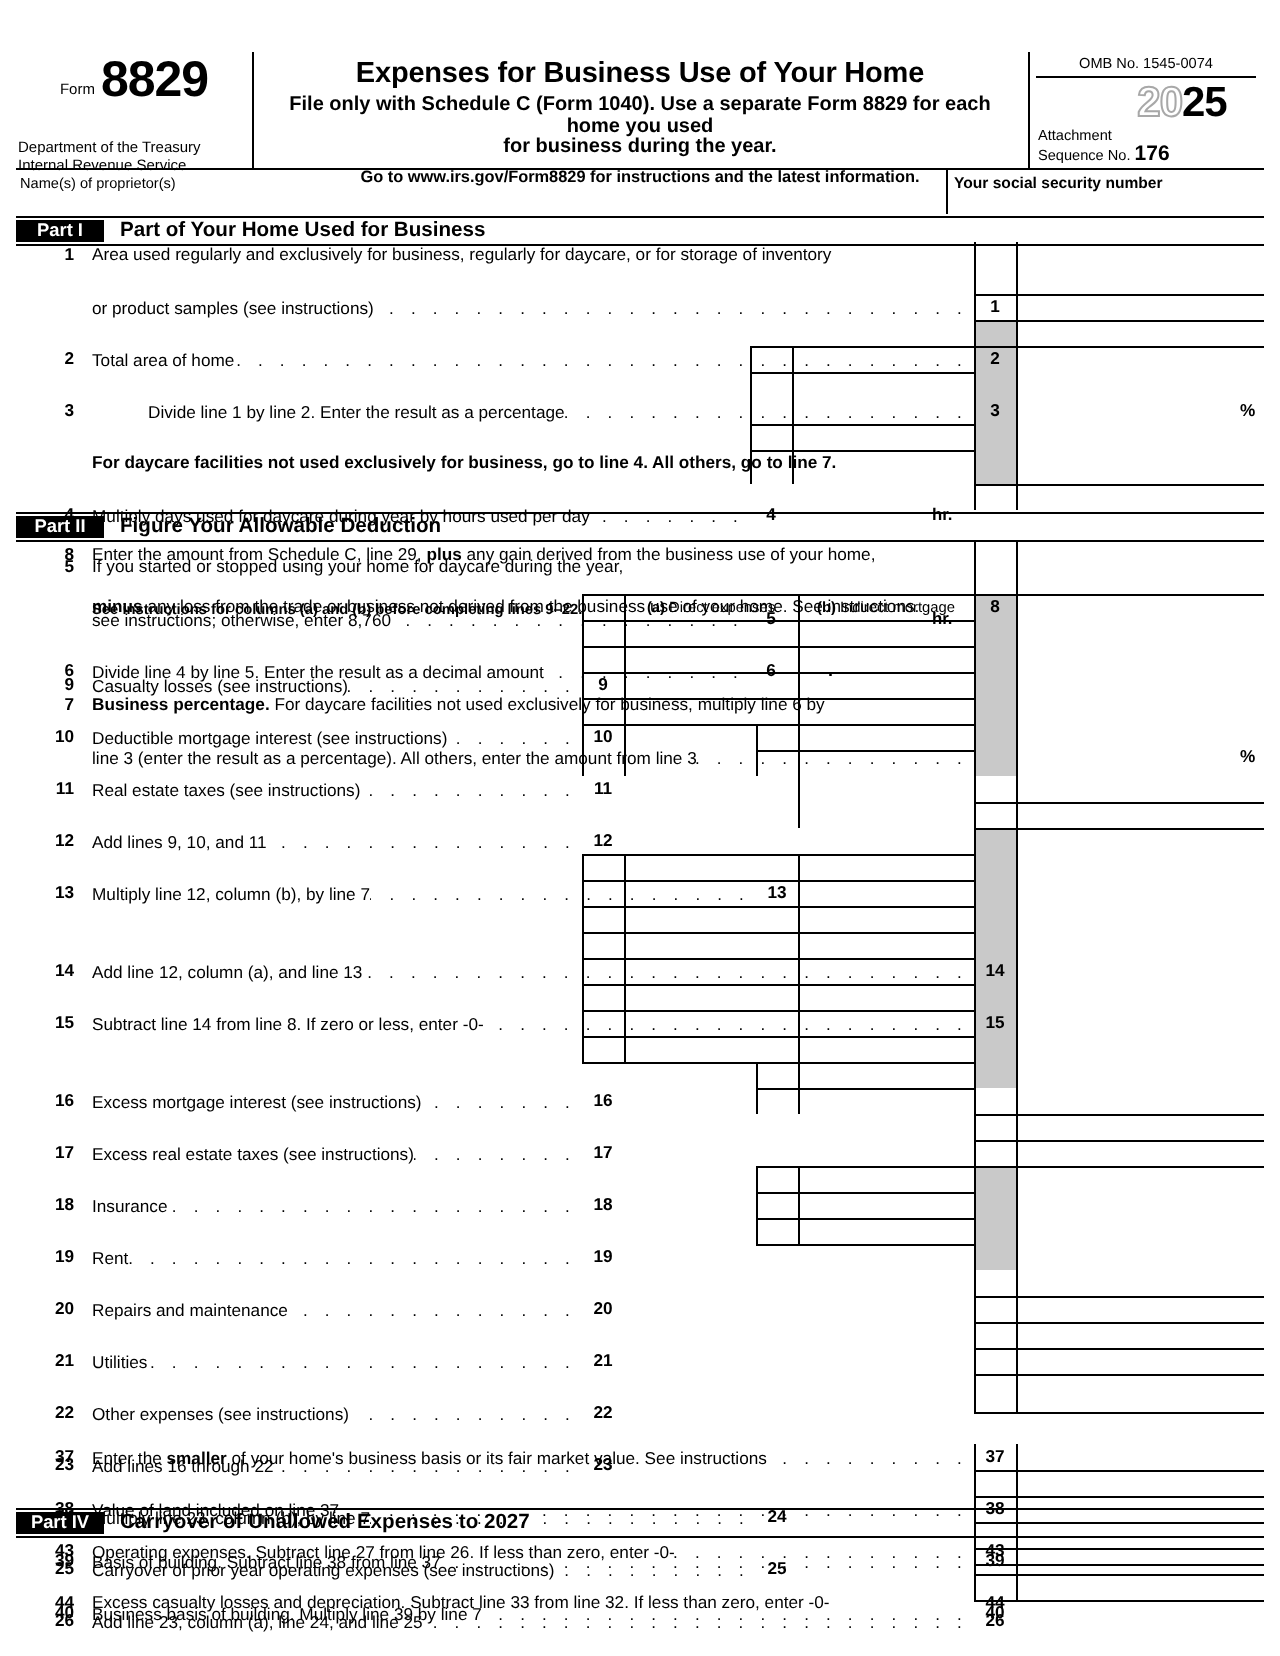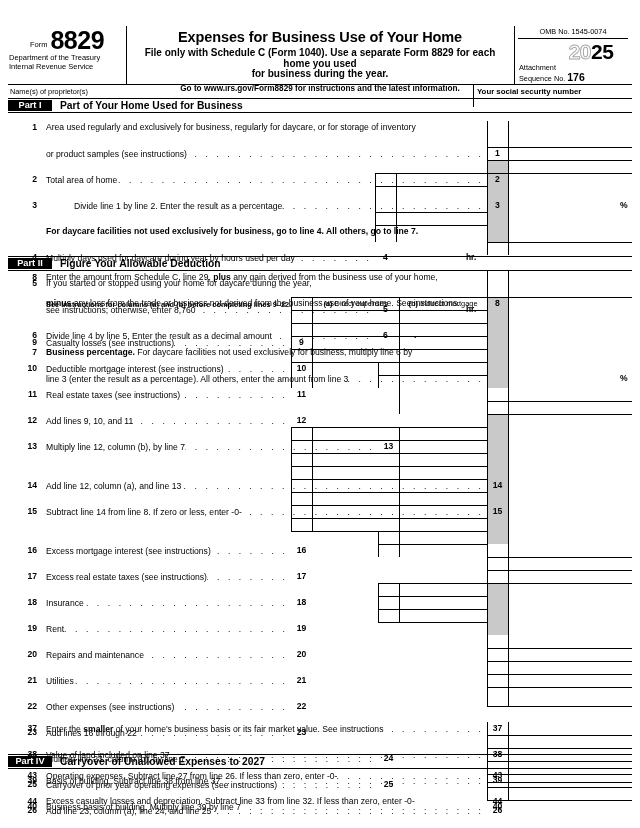--- a/index.html
+++ b/index.html
@@ -26,21 +26,21 @@
     direction:rtl;
   }
 
   
   .header{position:absolute;left:8px;top:26px;width:624px;height:58px;}
   .hdr-left{position:absolute;left:0;top:0;width:118px;height:58px;
             border-right:1.6px solid #000;}
   .form-num-row{display:flex;align-items:flex-end;justify-content:center;padding-top:2px;}
   .form-word{font-size:7.5px;padding-bottom:4px;padding-right:3px;}
   .form-num{font-size:25px;font-weight:bold;line-height:25px;letter-spacing:-0.5px;}
-  .dept{margin-top:0;font-size:7.5px;line-height:9.4px;padding-left:1px;}
+  .dept{margin-top:16px;font-size:7.5px;line-height:9.4px;padding-left:1px;}
 
   .hdr-mid{position:absolute;left:118px;top:0;width:388px;height:58px;
            border-right:1.6px solid #000;text-align:center;}
   .hdr-title{font-size:14.5px;font-weight:bold;margin-top:3px;letter-spacing:-0.1px;}
   .hdr-sub{font-size:10px;font-weight:bold;line-height:10.5px;margin-top:3px;padding:0 6px;}
   .hdr-go{font-size:8.2px;font-weight:bold;margin-top:4px;}
 
   .hdr-right{position:absolute;left:506px;top:0;width:118px;height:58px;text-align:center;}
   .omb{font-size:7.3px;margin-top:1px;}
   .omb-rule{border-bottom:0.7px solid #000;margin:1.5px 4px 0 4px;}
@@ -141,21 +141,21 @@
 
   <div class="namerow">
     <div class="name-left">
       <div class="name-lbl">Name(s) of proprietor(s)</div>
     </div>
     <div class="ssn">
       <div class="ssn-lbl">Your social security number</div>
     </div>
   </div>
 
-  <div class="partbar" style="top:98px;">
+  <div class="partbar" style="top:108px;">
     <div class="part-tag">Part I</div>
     <div class="part-title">Part of Your Home Used for Business</div>
   </div>
 
   <div class="grid" style="top:121px;height:134px;">
 
     <div class="vline" style="left:479px;top:0px;height:134px;"></div>
     <div class="vline" style="left:500px;top:0px;height:134px;"></div>
     <div class="gray" style="left:479.5px;top:39px;width:20.5px;height:82px;"></div>
 

